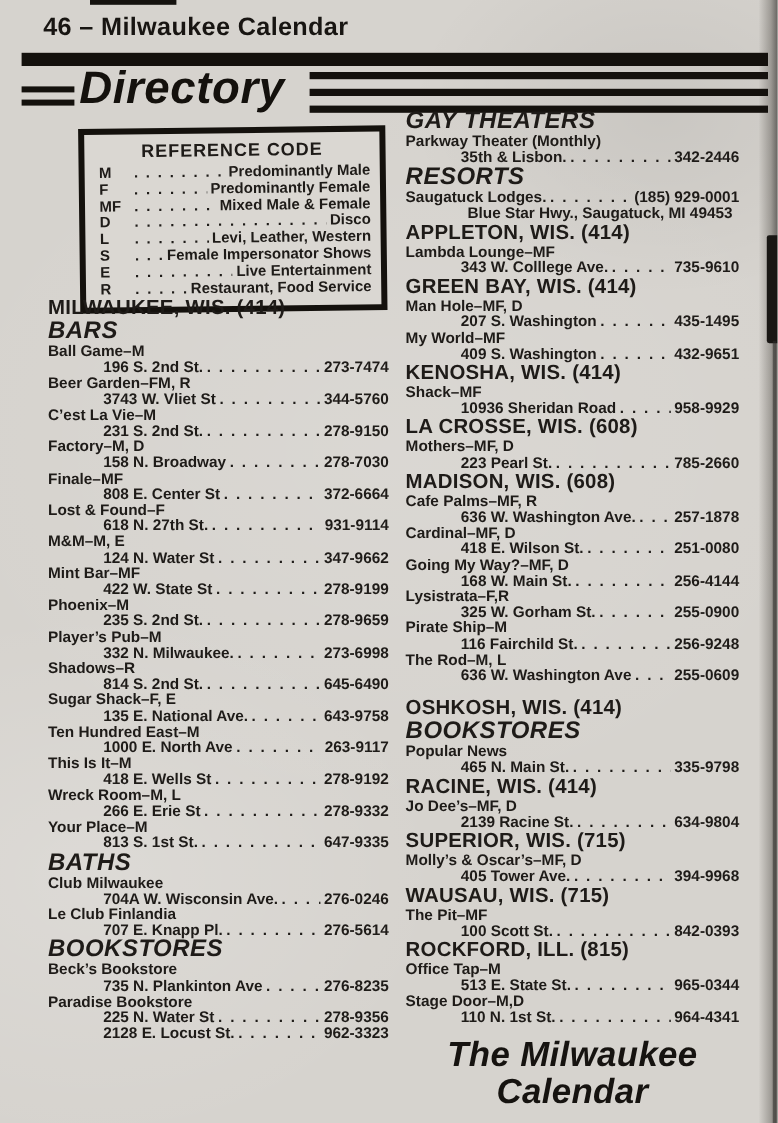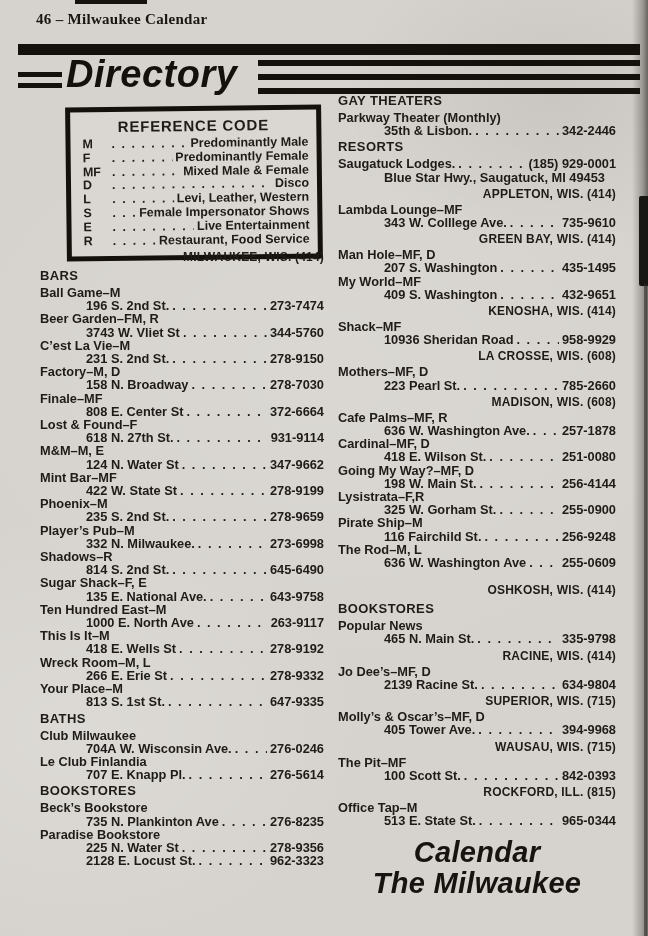--- a/index.html
+++ b/index.html
@@ -13,22 +13,22 @@
     color:#1e1b18;
     font-family:"Liberation Sans", sans-serif;
   }
   
   .top-strip{position:absolute;left:75px;top:0;width:72px;height:4px;background:#15130f;}
   .edge-shade{position:absolute;right:0;top:0;bottom:0;width:16px;
     background:linear-gradient(90deg, rgba(0,0,0,0) 0%, rgba(72,68,62,0.38) 65%, rgba(38,36,33,0.62) 100%);}
   .edge-dark-seg{position:absolute;right:0;top:196px;width:9px;height:90px;background:#191714;border-radius:2px 0 0 2px;}
   .edge-line{position:absolute;right:1px;top:284px;bottom:0;width:3px;background:rgba(45,43,40,0.55);}
   
-  .page-header{position:absolute;left:36px;top:11px;font-family:Liberation Serif, serif;
-    font-weight:bold;font-size:15px;letter-spacing:0.3px;color:#181512;}
+  .page-header{position:absolute;left:36px;top:11px;font-family:Liberation Sans, sans-serif;
+    font-weight:bold;font-size:21px;letter-spacing:0.3px;color:#181512;}
   
   .banner{position:absolute;left:18px;top:44px;width:622px;}
   .banner-bar{height:11px;background:#14110d;}
   .banner-row{position:relative;height:48px;margin-top:3px;}
   .bl-lines{position:absolute;left:0;top:14px;width:44px;}
   .bl-lines i{display:block;height:5px;background:#14110d;margin-bottom:6px;}
   .banner-title{position:absolute;left:48px;top:-5px;font-size:38px;font-weight:bold;font-style:italic;
     letter-spacing:0.5px;color:#14110d;}
   .br-lines{position:absolute;left:240px;right:0;top:2px;}
   .br-lines i{display:block;height:6px;background:#14110d;margin-bottom:8px;}
@@ -36,25 +36,25 @@
   .refbox{position:absolute;left:66px;top:106px;width:256px;box-sizing:border-box;
     border:5px solid #14110d;background:#dad7d2;padding:6px 8px 8px;transform:rotate(-0.7deg);}
   .ref-title{text-align:center;font-size:15px;font-weight:700;letter-spacing:0.8px;margin-bottom:3px;}
   .ref-row{display:flex;align-items:baseline;font-size:12.5px;font-weight:700;line-height:13.8px;}
   .ref-code{flex:0 0 auto;min-width:26px;padding-left:4px;}
   .ref-desc{flex:0 0 auto;text-align:right;}
   
   .col{position:absolute;}
   .col-left{left:40px;top:247px;width:284px;}
   .col-right{left:338px;top:91px;width:278px;}
-  .city{text-align:right;font-size:12px;font-weight:700;line-height:18px;margin:1px 0 0;letter-spacing:0.2px;}
+  .city{text-align:left;font-size:17px;font-weight:700;line-height:18px;margin:1px 0 0;letter-spacing:0.2px;}
   .city.spaced{margin-top:12px;}
-  .category{font-size:13px;font-weight:700;line-height:20px;letter-spacing:0.4px;}
+  .category{font-size:20px;font-weight:700;line-height:20px;letter-spacing:0.4px;font-style:italic;}
   .entry .nameline,.entry .addrline{display:flex;align-items:baseline;font-size:12.8px;font-weight:700;line-height:13.2px;}
-  .entry .addrline{padding-left:46px;}
+  .entry .addrline{padding-left:46px;justify-content:center;}
   .leader{flex:1 1 auto;overflow:hidden;white-space:nowrap;min-width:6px;margin:0 3px;}
   .leader::before{content:". . . . . . . . . . . . . . . . . . . . . . . . . . . . . . . . . .";letter-spacing:1.5px;}
   .phone{flex:0 0 auto;}
   .name,.addr{flex:0 0 auto;white-space:nowrap;}
   
   .logo{margin-top:10px;text-align:center;font-size:29px;font-weight:700;font-style:italic;
     line-height:31px;letter-spacing:0.3px;color:#161310;}
 </style>
 </head>
 <body>
@@ -440,21 +440,21 @@
             <span class="addr">418 E. Wilson St.</span>
             <span class="leader"></span>
             <span class="phone">251-0080</span>
           </div>
         </div>
         <div class="entry">
           <div class="nameline">
             <span class="name">Going My Way?–MF, D</span>
           </div>
           <div class="addrline">
-            <span class="addr">198 W. Main St.</span>
+            <span class="addr">168 W. Main St.</span>
             <span class="leader"></span>
             <span class="phone">256-4144</span>
           </div>
         </div>
         <div class="entry">
           <div class="nameline">
             <span class="name">Lysistrata–F,R</span>
           </div>
           <div class="addrline">
             <span class="addr">325 W. Gorham St.</span>
@@ -531,19 +531,29 @@
         <div class="entry">
           <div class="nameline">
             <span class="name">Office Tap–M</span>
           </div>
           <div class="addrline">
             <span class="addr">513 E. State St.</span>
             <span class="leader"></span>
             <span class="phone">965-0344</span>
           </div>
         </div>
+        <div class="entry">
+          <div class="nameline">
+            <span class="name">Stage Door–M,D</span>
+          </div>
+          <div class="addrline">
+            <span class="addr">110 N. 1st St.</span>
+            <span class="leader"></span>
+            <span class="phone">964-4341</span>
+          </div>
+        </div>
       </div>
     <div class="logo">
+      <div>The Milwaukee</div>
       <div>Calendar</div>
-      <div>The Milwaukee</div>
     </div>
   </div>
 </div>
 
 </body></html>

